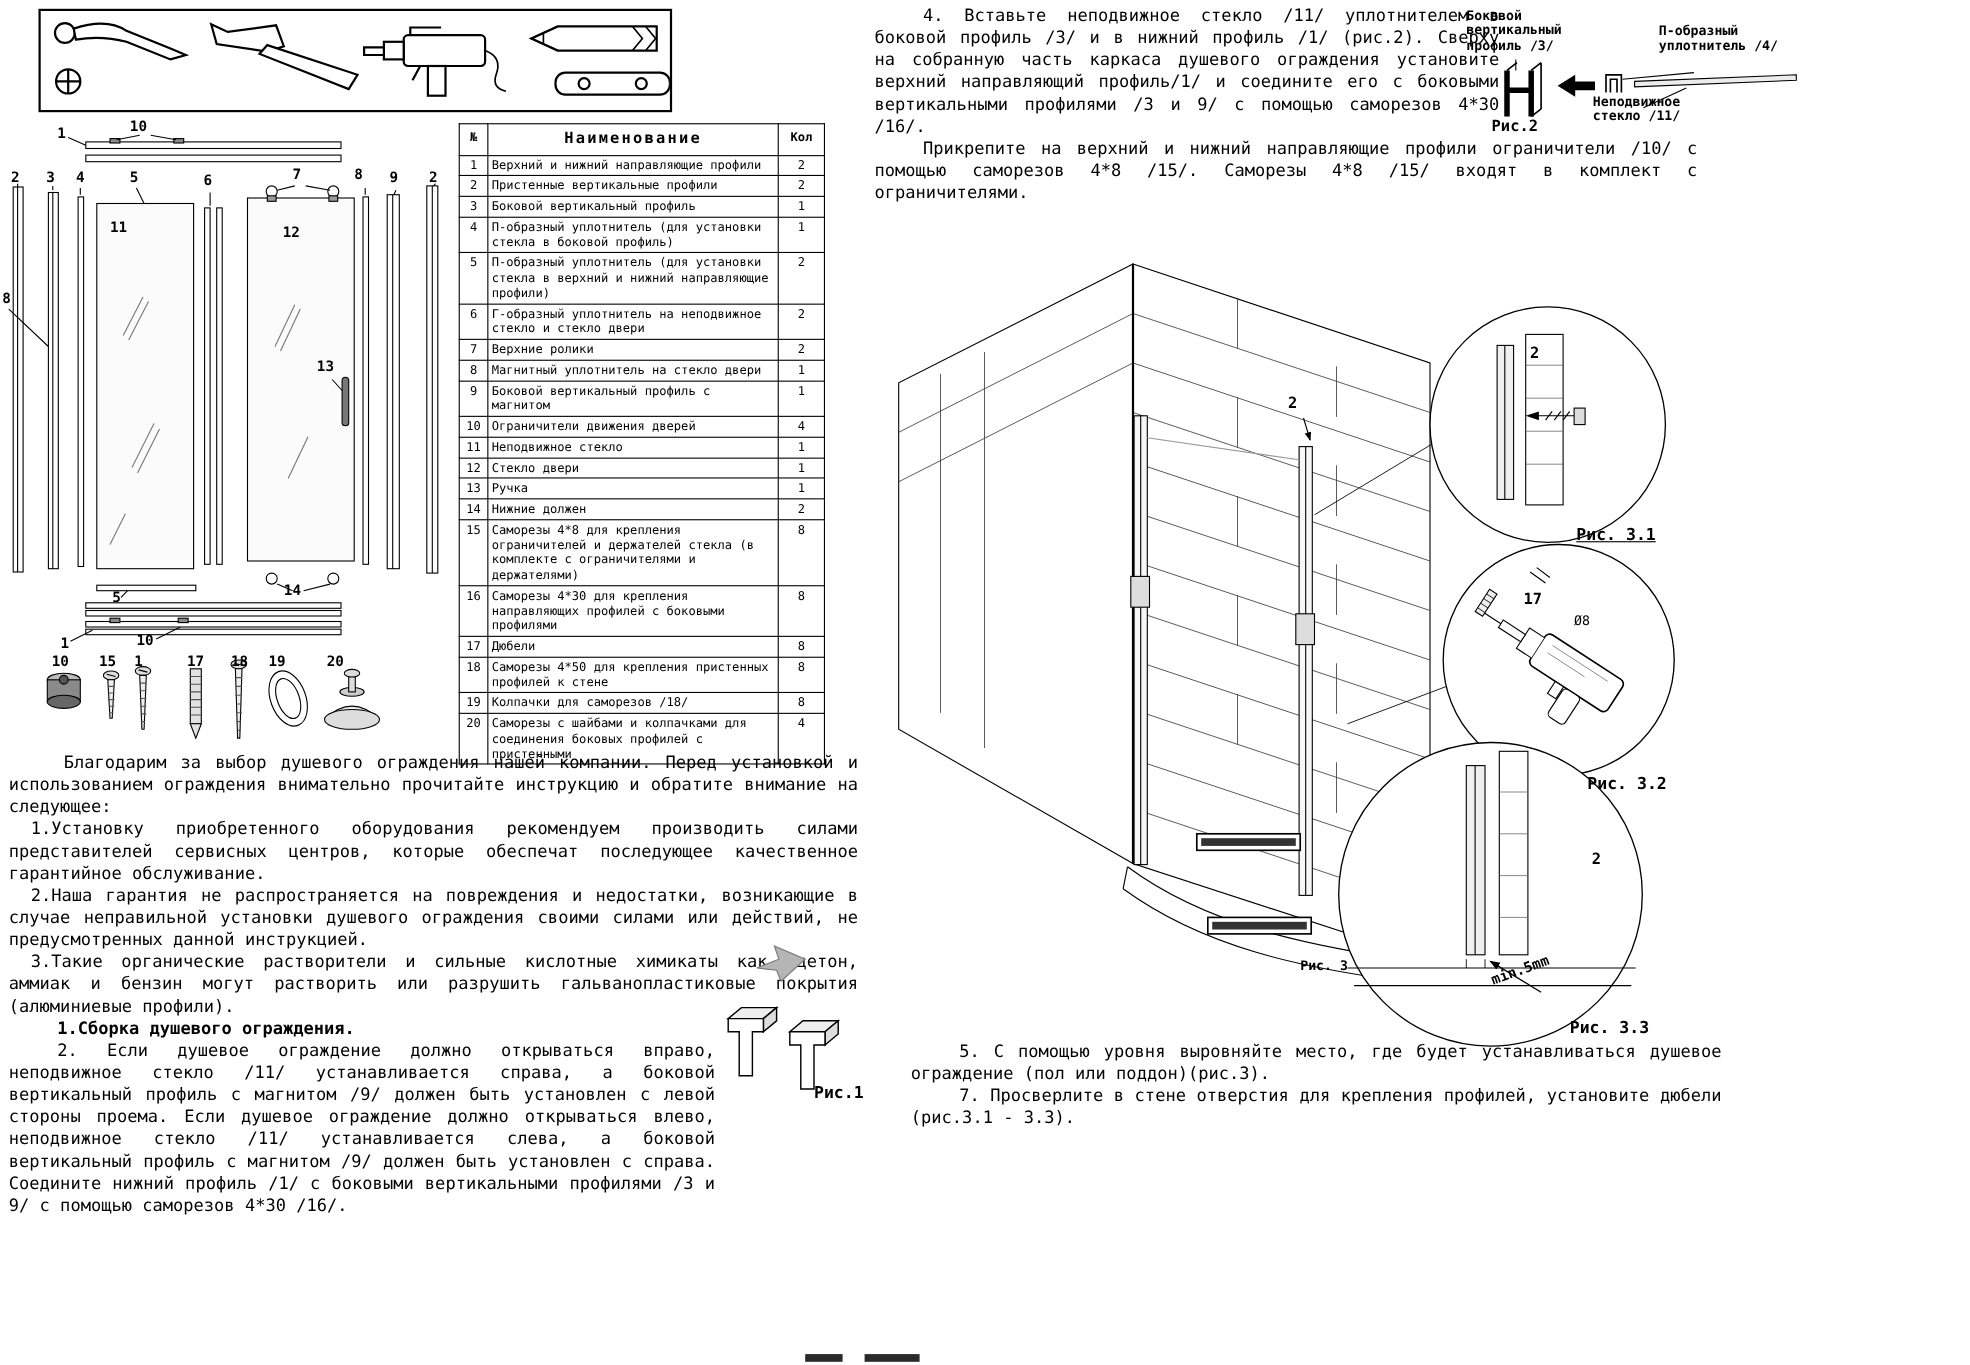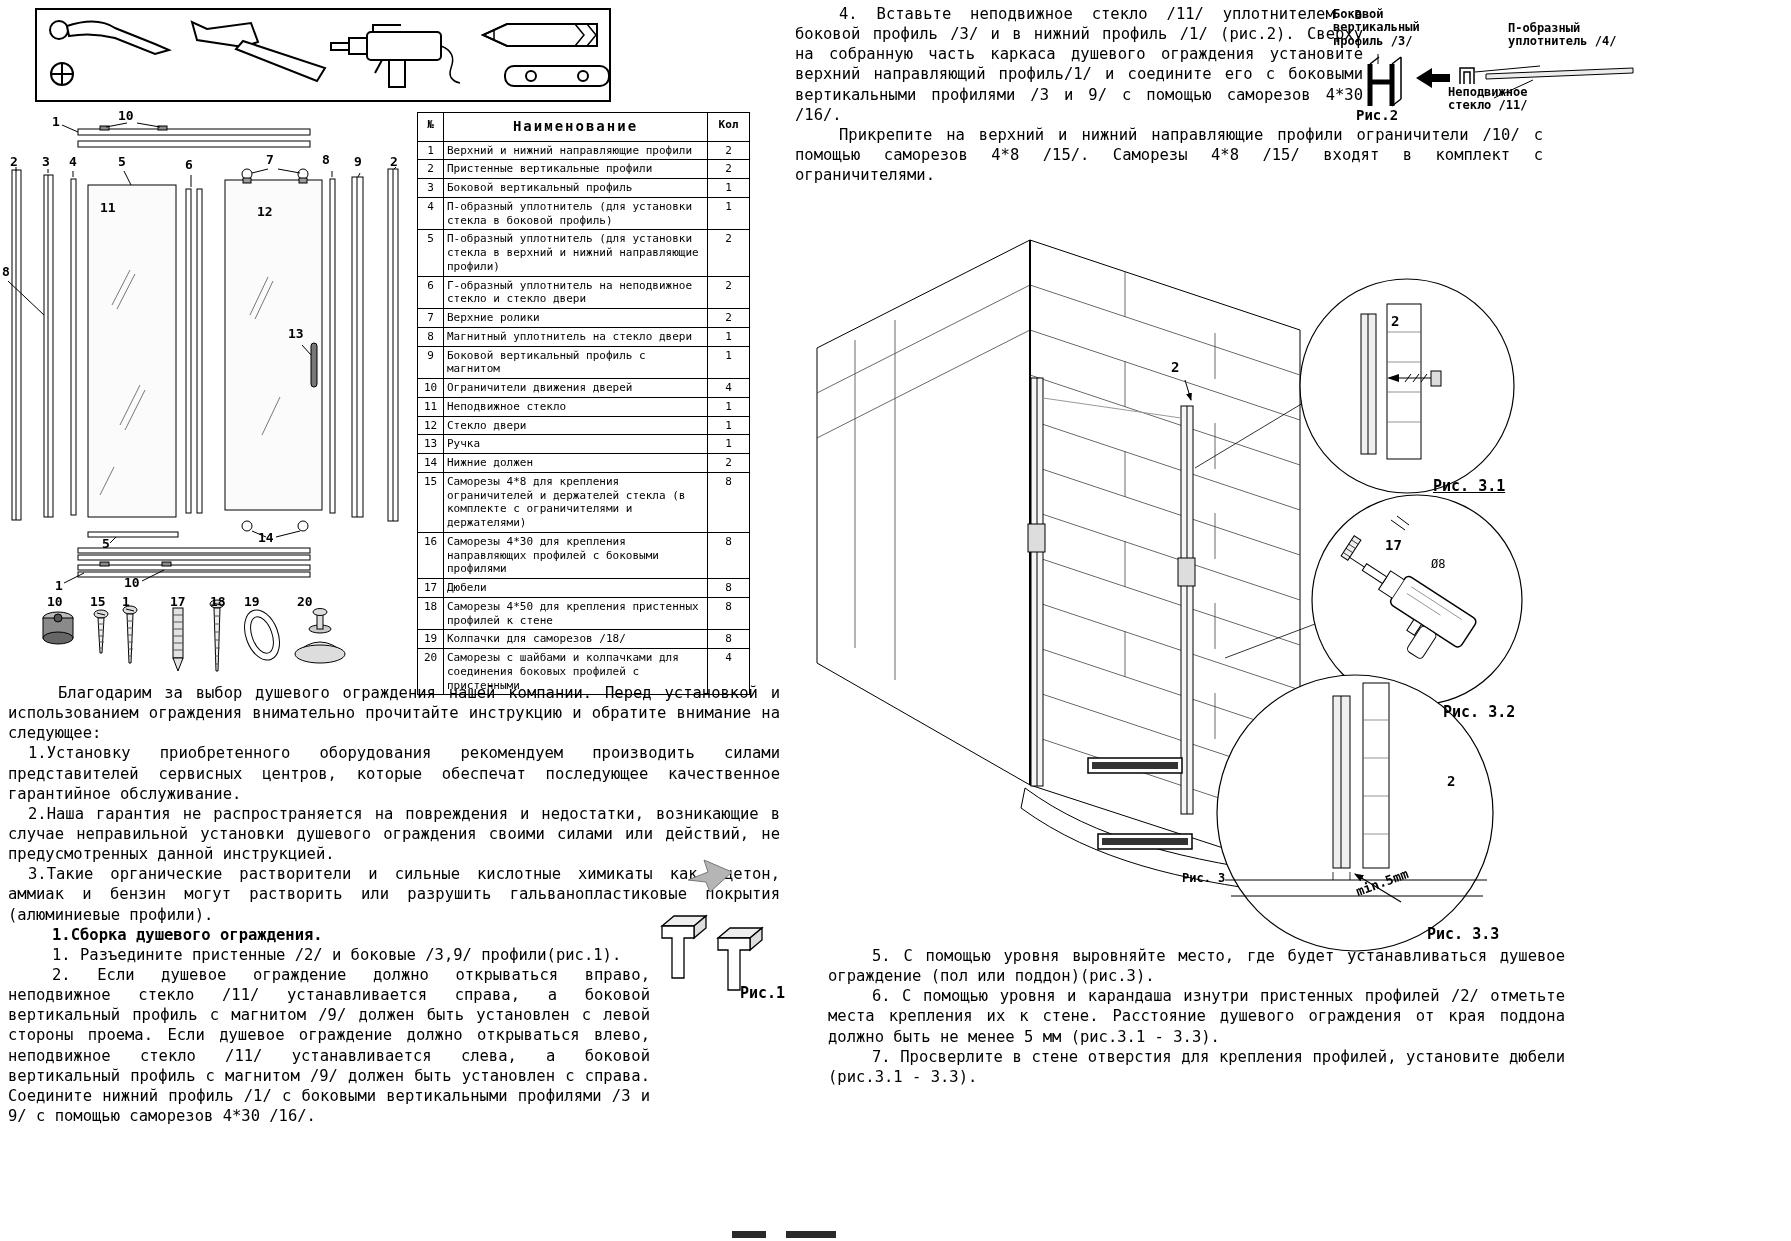--- a/index.html
+++ b/index.html
@@ -319,21 +319,20 @@
         </tbody>
     </table>
   </div>
 
   <div class="abs txtblock left-text">
     <p class="ind50">Благодарим за выбор душевого ограждения нашей компании. Перед установкой и использованием ограждения внимательно прочитайте инструкцию и обратите внимание на следующее:</p>
     <p class="ind20">1.Установку приобретенного оборудования рекомендуем производить силами представителей сервисных центров, которые обеспечат последующее качественное гарантийное обслуживание.</p>
     <p class="ind20">2.Наша гарантия не распространяется на повреждения и недостатки, возникающие в случае неправильной установки душевого ограждения своими силами или действий, не предусмотренных данной инструкцией.</p>
     <p class="ind20">3.Такие органические растворители и сильные кислотные химикаты как ацетон, аммиак и бензин могут растворить или разрушить гальванопластиковые покрытия (алюминиевые профили).</p>
     <p class="heading ind40">1.Сборка душевого ограждения.</p>
-    <p class="ind40">1. Разъедините пристенные /2/ и боковые /3,9/ профили(рис.1).</p>
     <p class="ind40 narrow">2. Если душевое ограждение должно открываться вправо, неподвижное стекло /11/ устанавливается справа, а боковой вертикальный профиль с магнитом /9/ должен быть установлен с левой стороны проема. Если душевое ограждение должно открываться влево, неподвижное стекло /11/ устанавливается слева, а боковой вертикальный профиль с магнитом /9/ должен быть установлен с справа. Соедините нижний профиль /1/ с боковыми вертикальными профилями /3 и 9/ с помощью саморезов 4*30 /16/.</p>
   </div>
 
   <div class="abs fig1">
     <svg width="148" height="164" viewBox="0 0 148 164">
       <polygon points="40,34 60,26 56,14 84,26 62,46 58,36" fill="#b5b5b5" stroke="#777"></polygon>
       <g stroke="#000" fill="none" stroke-width="1.3">
         <g>
           <path d="M14,80 L26,70 L58,70 L46,80 Z" fill="#eee"></path>
           <path d="M46,80 L58,70 L58,82 L46,92 Z" fill="#ddd"></path>
@@ -469,20 +468,19 @@
       <span class="fig-label" style="left: 636px; top: 330px; font-size: 12px;">Ø8</span>
       <span class="fig-label b" style="left: 648px; top: 476px; font-size: 15px;">Рис. 3.2</span>
       <span class="fig-label b" style="left: 652px; top: 546px; font-size: 14px;">2</span>
       <span class="fig-label b" style="left: 560px; top: 648px; font-size: 13px; transform: rotate(-20deg);">min.5mm</span>
       <span class="fig-label b" style="left: 372px; top: 644px; font-size: 12px; margin-left: 15px;">Рис. 3</span>
       <span class="fig-label b" style="left: 632px; top: 698px; font-size: 15px;">Рис. 3.3</span>
     </div>
 
   <div class="abs txtblock right-bottom">
     <p class="ind40">5. С помощью уровня выровняйте место, где будет устанавливаться душевое ограждение (пол или поддон)(рис.3).</p>
-    <p class="ind40">6. С помощью уровня и карандаша изнутри пристенных профилей /2/ отметьте места крепления их к стене. Расстояние душевого ограждения от края поддона должно быть не менее 5 мм (рис.3.1 - 3.3).</p>
     <p class="ind40">7. Просверлите в стене отверстия для крепления профилей, установите дюбели (рис.3.1 - 3.3).</p>
   </div>
 
   <div class="abs artifact" style="left:732px;top:1231px;width:34px;height:7px"></div>
   <div class="abs artifact" style="left:786px;top:1231px;width:50px;height:7px"></div>
 
 </div>
 
 </body></html>

